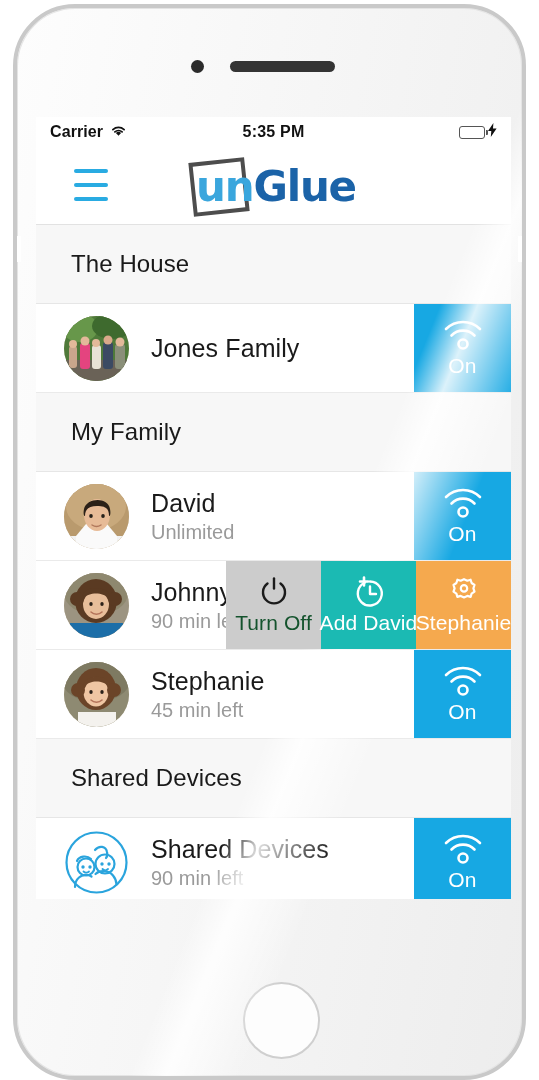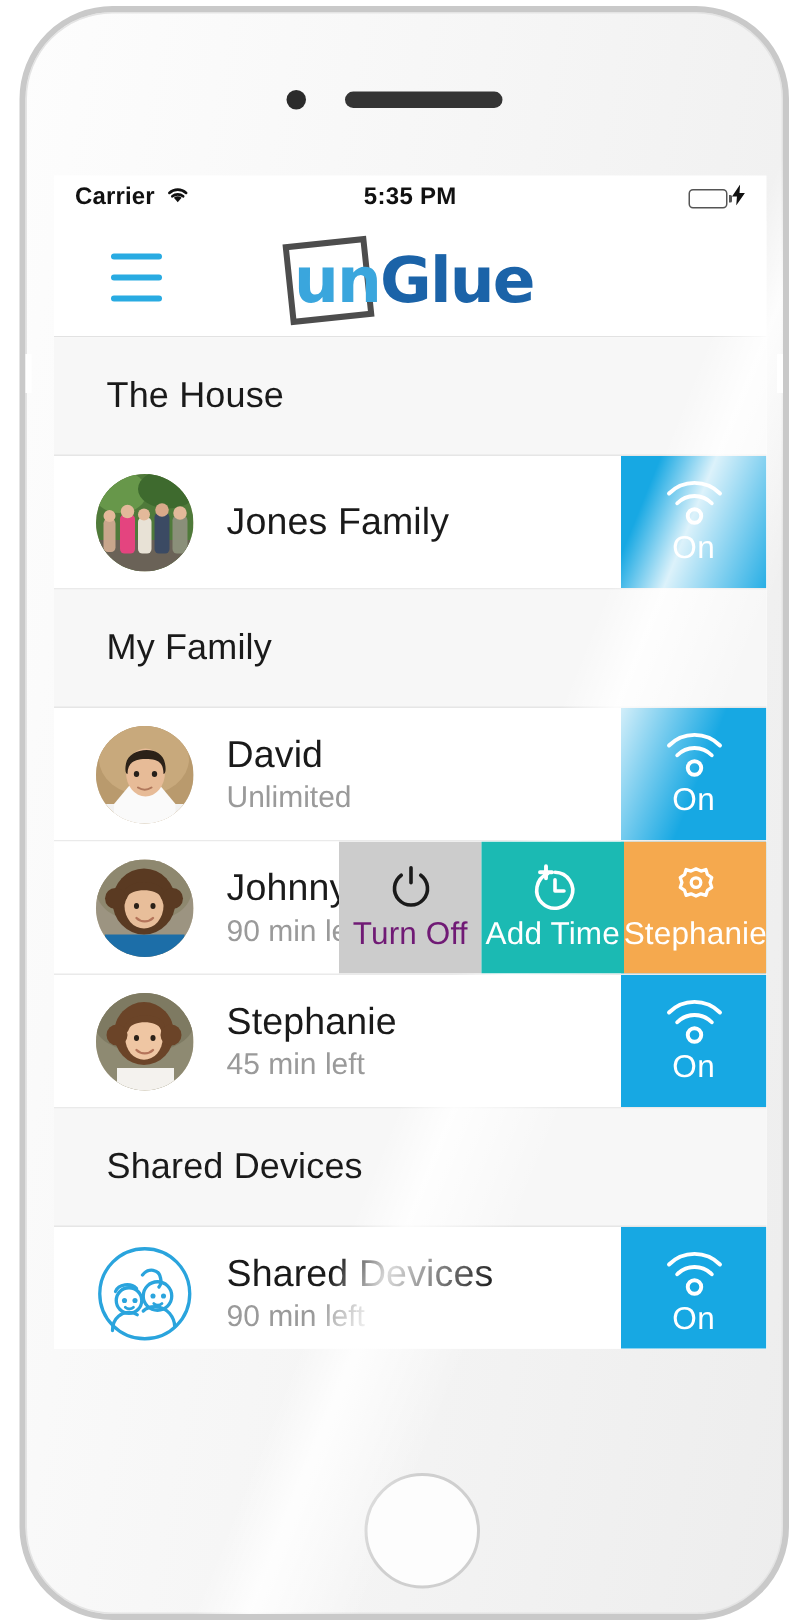--- a/index.html
+++ b/index.html
@@ -264,21 +264,21 @@
     justify-content: center;
     cursor: pointer;
   }
   .swipe-action svg { display: block; }
   .swipe-action-label {
     font-size: 21px;
     margin-top: 2px;
     letter-spacing: .1px;
     white-space: nowrap;
   }
-  .swipe-turnoff  { background: #cccccc; color: #701a75; }
+  .swipe-turnoff  { background: #cccccc; color: #14532d; }
   .swipe-addtime  { background: #1bbab3; color: #ffffff; }
   .swipe-settings { background: #f5a94e; color: #ffffff; }
 
   
   .shared-icon {
     width: 65px; height: 65px;
     margin-left: 28px;
     flex: 0 0 auto;
   }
 </style>
@@ -447,21 +447,21 @@
             <span class="swipe-action-label">Turn Off</span>
           </div>
           <div class="swipe-action swipe-addtime">
             <span>
               <svg width="36" height="34" viewBox="0 0 36 34">
                 <path d="M19 6.5a12 12 0 1 1-5 1" stroke="#fff" stroke-width="2.4" fill="none" stroke-linecap="round"></path>
                 <path d="M19 11.5v7.5h6" stroke="#fff" stroke-width="2.4" fill="none" stroke-linecap="round" stroke-linejoin="round"></path>
                 <path d="M9 6.5h8M13 2.5v8" stroke="#fff" stroke-width="2.6" stroke-linecap="round"></path>
               </svg>
             </span>
-            <span class="swipe-action-label">Add Time</span>
+            <span class="swipe-action-label">Add David</span>
           </div>
           <div class="swipe-action swipe-settings">
             <span>
               <svg width="34" height="34" viewBox="0 0 34 34">
                 <path d="M17 4.2l3.3 1.5 3.3-1 1 3.3 2.9 2-1.1 3.3 1.1 3.3-2.9 2-1 3.3-3.3-1-3.3 1.5-3.3-1.5-3.3 1-1-3.3-2.9-2L7.6 13.3 6.5 10l2.9-2 1-3.3 3.3 1z" stroke="#fff" stroke-width="2.2" fill="none" stroke-linejoin="round"></path>
                 <circle cx="17" cy="13.4" r="3.2" stroke="#fff" stroke-width="2.2" fill="none"></circle>
               </svg>
             </span>
             <span class="swipe-action-label">Stephanie</span>
           </div>

